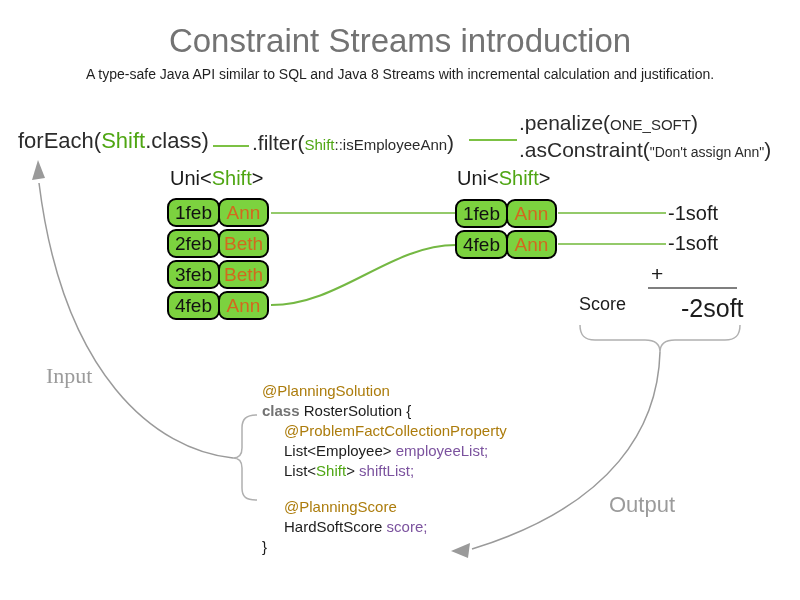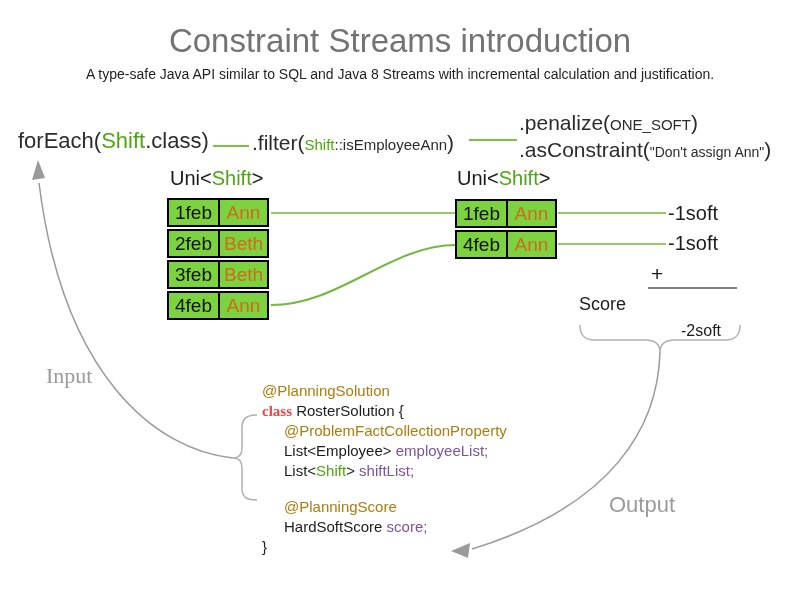--- a/index.html
+++ b/index.html
@@ -15,42 +15,42 @@
   .expr .tiny{font-size:14px;}
   .green{color:#4fa613;}
   .foreach{left:18px;top:128px;}
   .filter{left:252px;top:131px;font-size:21px;}
   .penalize{left:519px;top:111px;font-size:21px;}
   .asconstraint{left:519px;top:138px;font-size:21px;}
   
   .stream-label{font-size:20px;color:#1a1a1a;}
   .stream{display:flex;flex-direction:column;gap:2px;}
   .srow{display:flex;}
-  .cell{box-sizing:border-box;height:29px;border:2px solid #000;border-radius:0;
+  .cell{box-sizing:border-box;height:29px;border:2px solid #000;border-radius:9px;
         background:#7cd23f;display:flex;align-items:center;justify-content:center;
         font-size:19px;}
   .cell.date{width:53px;color:#111;margin-right:-2px;}
   .cell.name{width:51px;color:#d2691e;}
   
   .penalty{font-size:20px;color:#1c1c1c;}
   .plus{left:651px;top:262px;font-size:21px;color:#1c1c1c;}
   .sumline{left:648px;top:287px;width:89px;height:0;border-top:2px solid #7f7f7f;}
   .score-label{left:579px;top:294px;font-size:18px;color:#1c1c1c;}
-  .score-total{left:681px;top:294px;font-size:16px;color:#1c1c1c;margin-top:28px;}
+  .score-total{left:681px;top:294px;font-size:25px;color:#1c1c1c;}
   
   .big-gray{font-size:22px;color:#9b9b9b;}
   .input-label{left:46px;top:363px;font-family:Liberation Serif, serif;}
   .output-label{left:609px;top:492px;}
   
   .code{left:262px;top:381px;font-size:15px;line-height:20px;color:#1c1c1c;}
   .code .line{white-space:pre;}
   .code .indent{padding-left:22px;}
   .code .gap{margin-top:16px;}
   .ann{color:#ac7c0c;}
-  .kw{color:#ef4444;font-weight:bold;font-family:Liberation Serif, serif;}
+  .kw{color:#737373;font-weight:bold;}
   .fld{color:#7b529e;}
   svg.overlay{position:absolute;left:0;top:0;pointer-events:none;}
 </style>
 </head>
 <body>
 
 <div class="slide">
 
   <svg class="overlay" width="800" height="600" viewBox="0 0 800 600">
 

